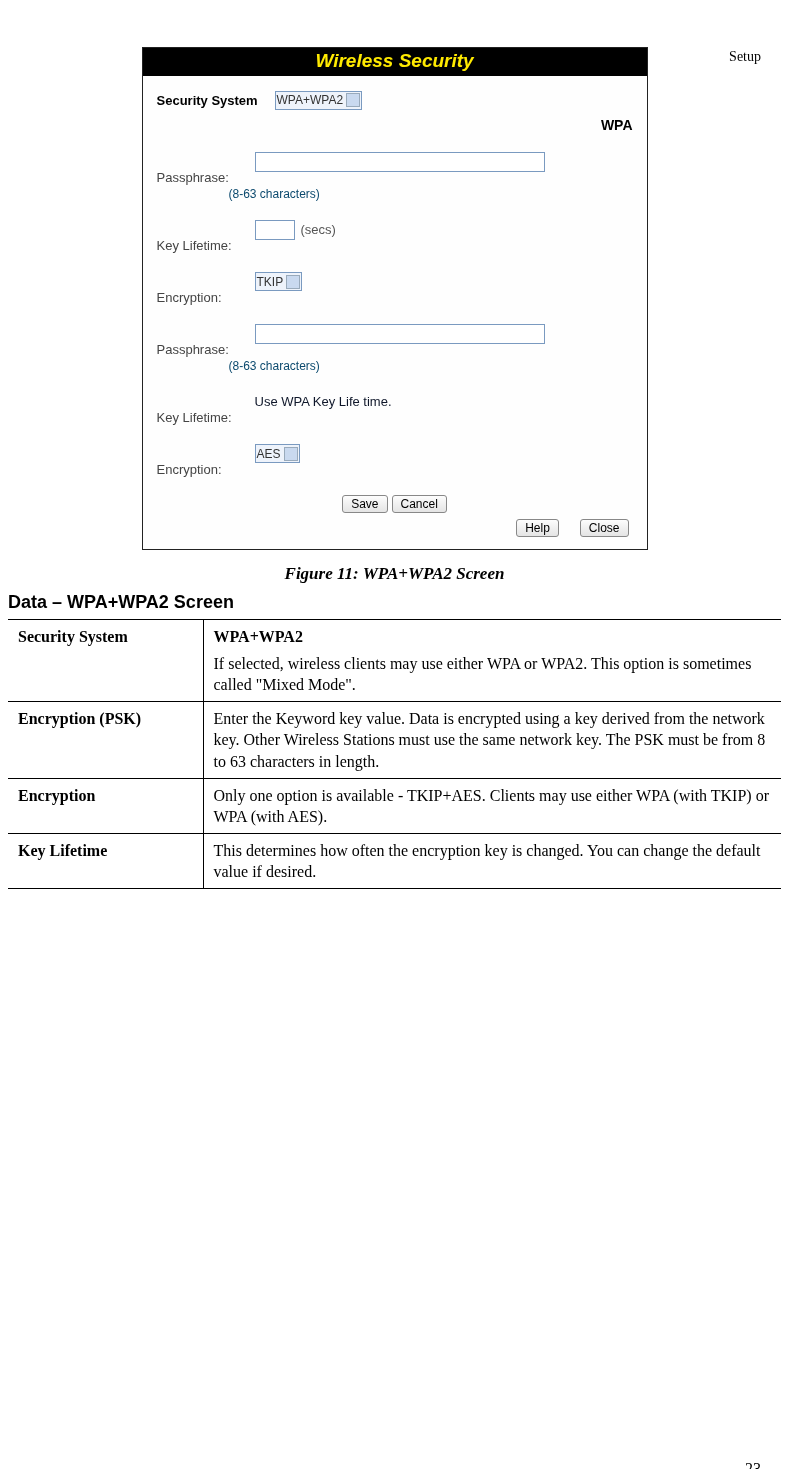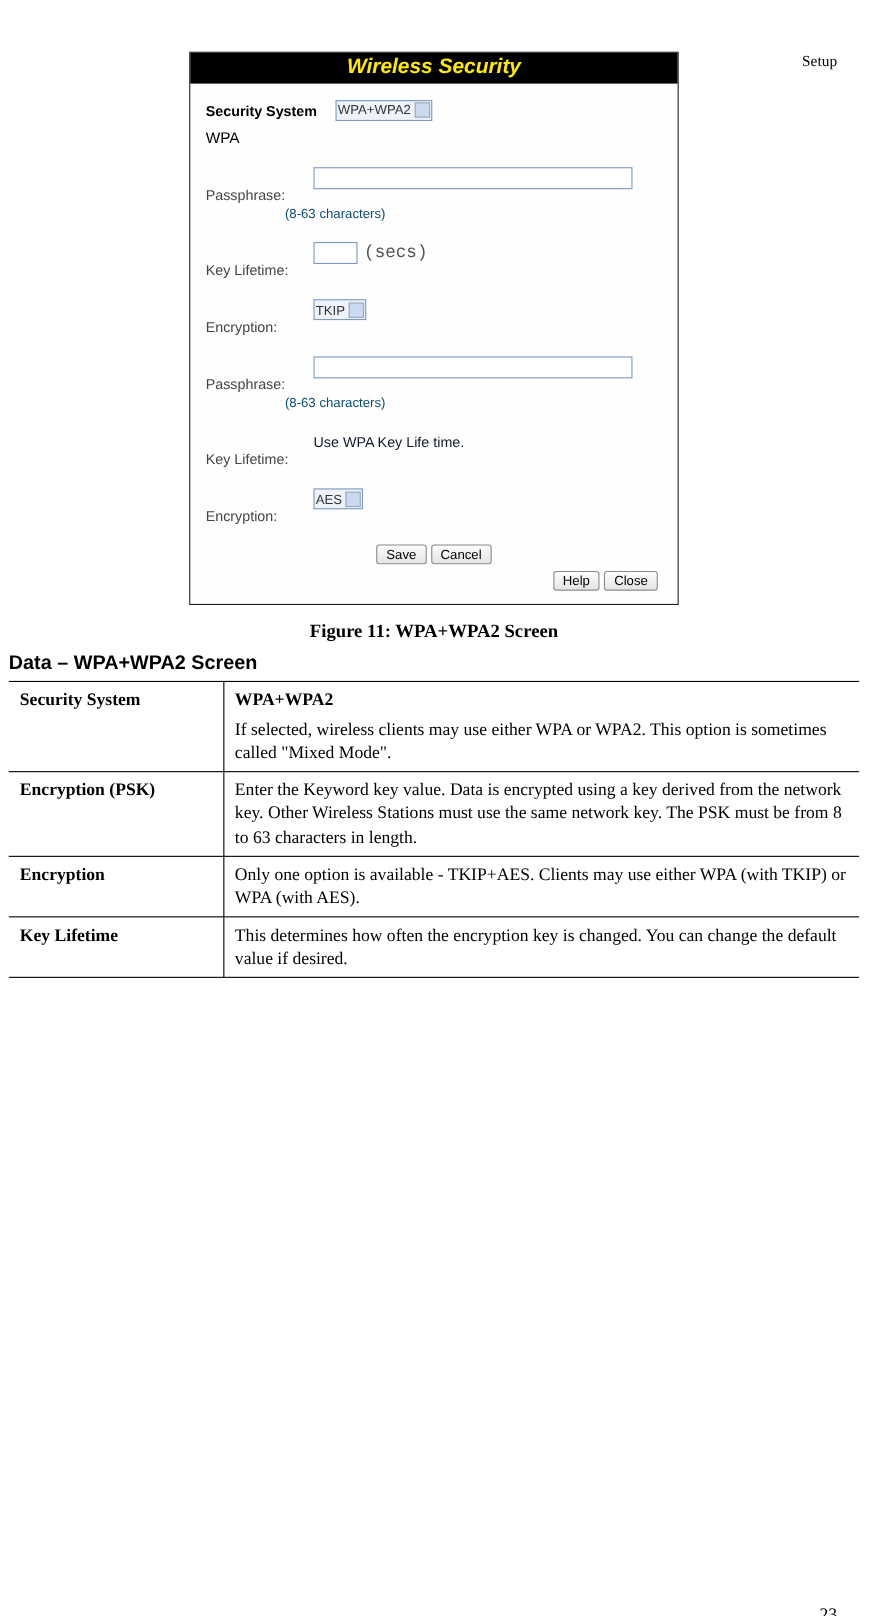--- a/index.html
+++ b/index.html
@@ -19,21 +19,21 @@
       font-family: Liberation Serif, serif;
       font-size: 14px;
     }
     .figure-wrap {
       display: flex;
       justify-content: center;
       margin-top: 35px;
     }
     .router-box {
       border: 1px solid #222;
-      width: 445px;
+      width: 506px;
       background: #fefefe;
     }
     .router-header {
       background: #000;
       color: #ffea00;
       font-family: Verdana, Arial, sans-serif;
       font-weight: bold;
       font-size: 19px;
       font-style: italic;
       text-align: center;
@@ -45,24 +45,25 @@
       font-size: 13px;
       color: #333;
     }
     .row {
       display: flex;
       align-items: center;
       margin: 5px 0;
       min-height: 22px;
     }
     .group-label {
-      font-weight: normal;
+      font-weight: bold;
       color: #000;
       font-size: 14px;
       margin: 6px 0 2px 0;
+      text-align: right;
     }
     .lbl {
       width: 98px;
       color: #444;
       font-size: 13px;
       margin-top: 32px;
     }
     .lbl-first {
       width: 118px;
       color: #000;
@@ -98,56 +99,56 @@
       position: relative;
     }
     .hint {
       font-size: 12px;
       color: #0c4a6e;
       margin-left: 72px;
       margin-top: -3px;
       margin-bottom: 3px;
     }
     .post {
-      font-size: 16px;
+      font-size: 13px;
       color: #555;
       margin-left: 6px;
-      font-family: Liberation Mono, monospace;
     }
     .static {
       font-size: 13px;
       color: #0f172a;
     }
     .btn-row {
       display: flex;
       justify-content: center;
       gap: 4px;
       margin: 18px 0 6px 0;
     }
     .btn-row-right {
       display: flex;
       justify-content: flex-end;
-      gap: 4px;
+      gap: 21px;
       margin: 2px 4px 6px 0;
     }
     .btn {
       border: 1px solid #888;
       border-radius: 3px;
       background: linear-gradient(#fdfdfd,#e4e4e4);
       font-family: Arial, sans-serif;
       font-size: 12px;
       padding: 1px 8px;
       cursor: pointer;
     }
     .fig-caption {
       text-align: center;
       font-weight: bold;
       font-size: 17px;
       margin: 14px 0 8px 0;
       font-family: "Times New Roman", serif;
+      font-style: italic;
     }
     .section-title {
       font-family: Arial, sans-serif;
       font-weight: bold;
       font-size: 18px;
       margin: 6px 0 6px 0;
     }
     table.data {
       border-collapse: collapse;
       width: 100%;

